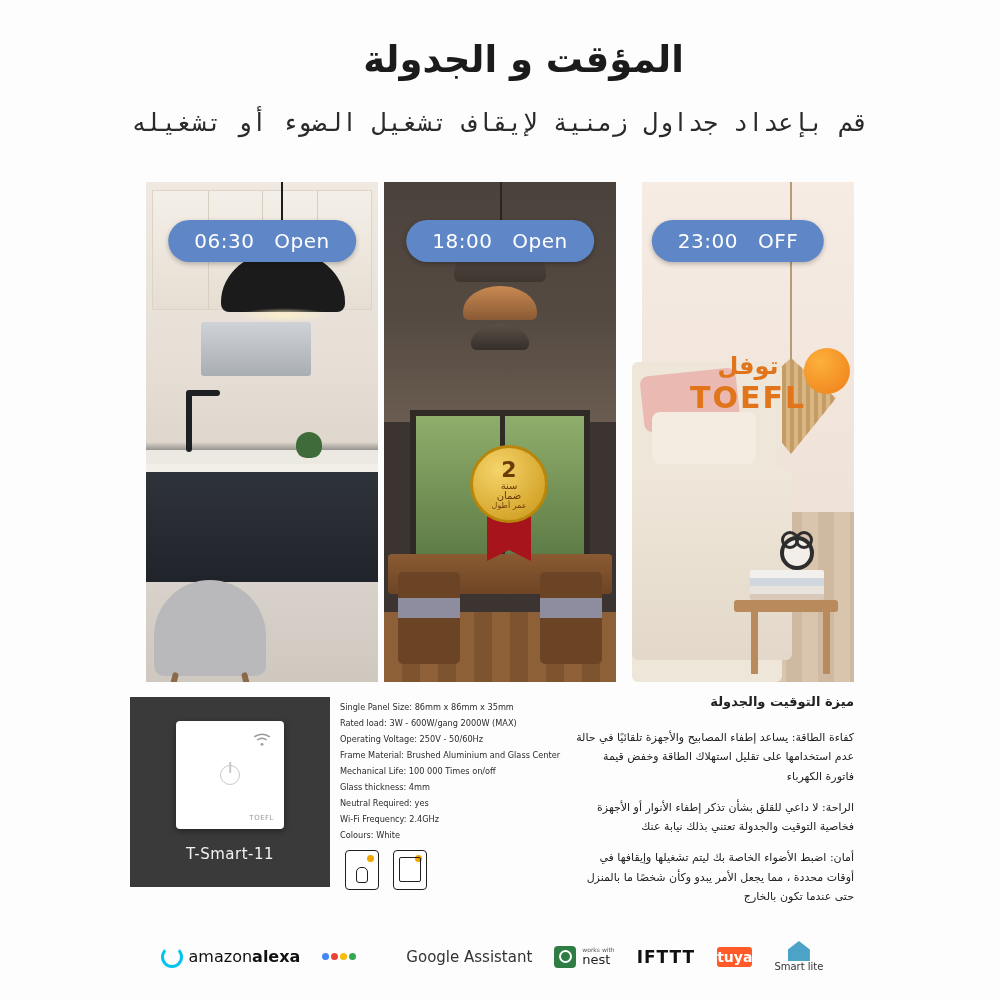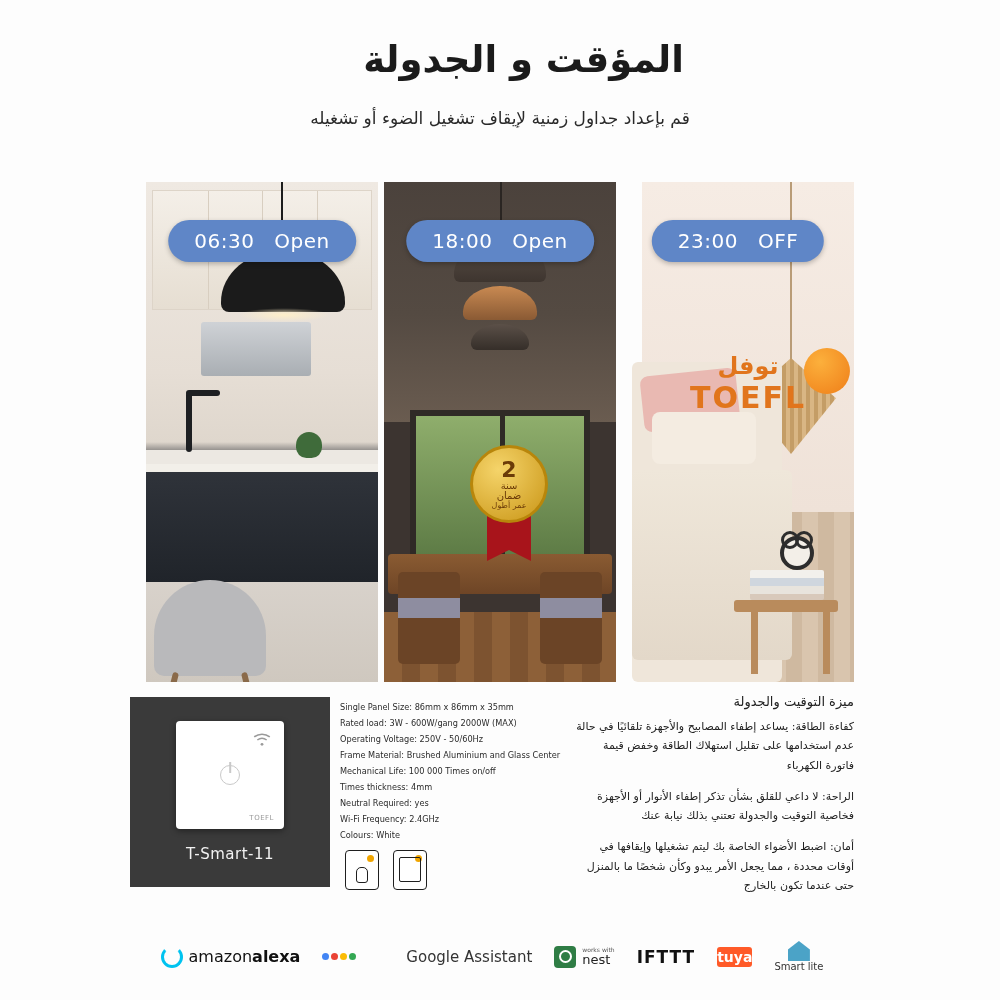--- a/index.html
+++ b/index.html
@@ -24,23 +24,24 @@
   .title {
     font-size: 37px;
     font-weight: bold;
     color: #1b1b1b;
     letter-spacing: 0px;
     line-height: 1.2;
     padding-left: 47px;
   }
   .subtitle {
     margin-top: 26px;
-    font-size: 17px;
+    font-size: 25px;
     color: #2a2a2a;
     font-weight: 500;
+    font-family: Liberation Mono, monospace;
   }
 
   
   .strip {
     position: absolute;
     top: 182px; left: 146px;
     width: 708px; height: 500px;
     display: flex;
     gap: 6px;
   }
@@ -261,21 +262,21 @@
     position:absolute; bottom:6px; left:50%; transform:translateX(-50%);
     width:12px; height:16px; border:1.6px solid #1f1f1f; border-radius:5px 5px 3px 3px;
   }
   .phone-screen { position:absolute; top:6px; left:5px; right:5px; bottom:7px; border:1.2px solid #1f1f1f; border-radius:2px; }
 
   
   .copy {
     position:absolute; top:694px; right:146px; width:280px;
     direction:rtl; text-align:right; color:#222;
   }
-  .copy h3 { font-size:13px; margin-bottom:8px; font-weight:normal; }
+  .copy h3 { font-size:13px; margin-bottom:19px; font-weight:bold; }
   .copy p { font-size:11px; line-height:1.75; margin-bottom:12px; }
 
   
   .footer {
     position:absolute; bottom:28px; left:0; right:16px;
     display:flex; align-items:center; justify-content:center; gap:22px;
   }
   .logo-item { display:flex; align-items:center; gap:6px; }
   .alexa-ring {
     width:22px; height:22px; border-radius:50%;
@@ -419,21 +420,21 @@
     </div>
     <div class="product-name">T-Smart-11</div>
   </div>
 
   <div class="specs">
     <div>Single Panel Size: 86mm x 86mm x 35mm</div>
     <div>Rated load: 3W - 600W/gang 2000W (MAX)</div>
     <div>Operating Voltage: 250V - 50/60Hz</div>
     <div>Frame Material: Brushed Aluminium and Glass Center</div>
     <div>Mechanical Life: 100 000 Times on/off</div>
-    <div>Times thickness: 4mm</div>
+    <div>Glass thickness: 4mm</div>
     <div>Neutral Required: yes</div>
     <div>Wi-Fi Frequency: 2.4GHz</div>
     <div>Colours: White</div>
   </div>
 
   <div class="mini-icons">
     <div class="mini">
       <div class="dot"></div>
       <div class="hand"></div>
     </div>

